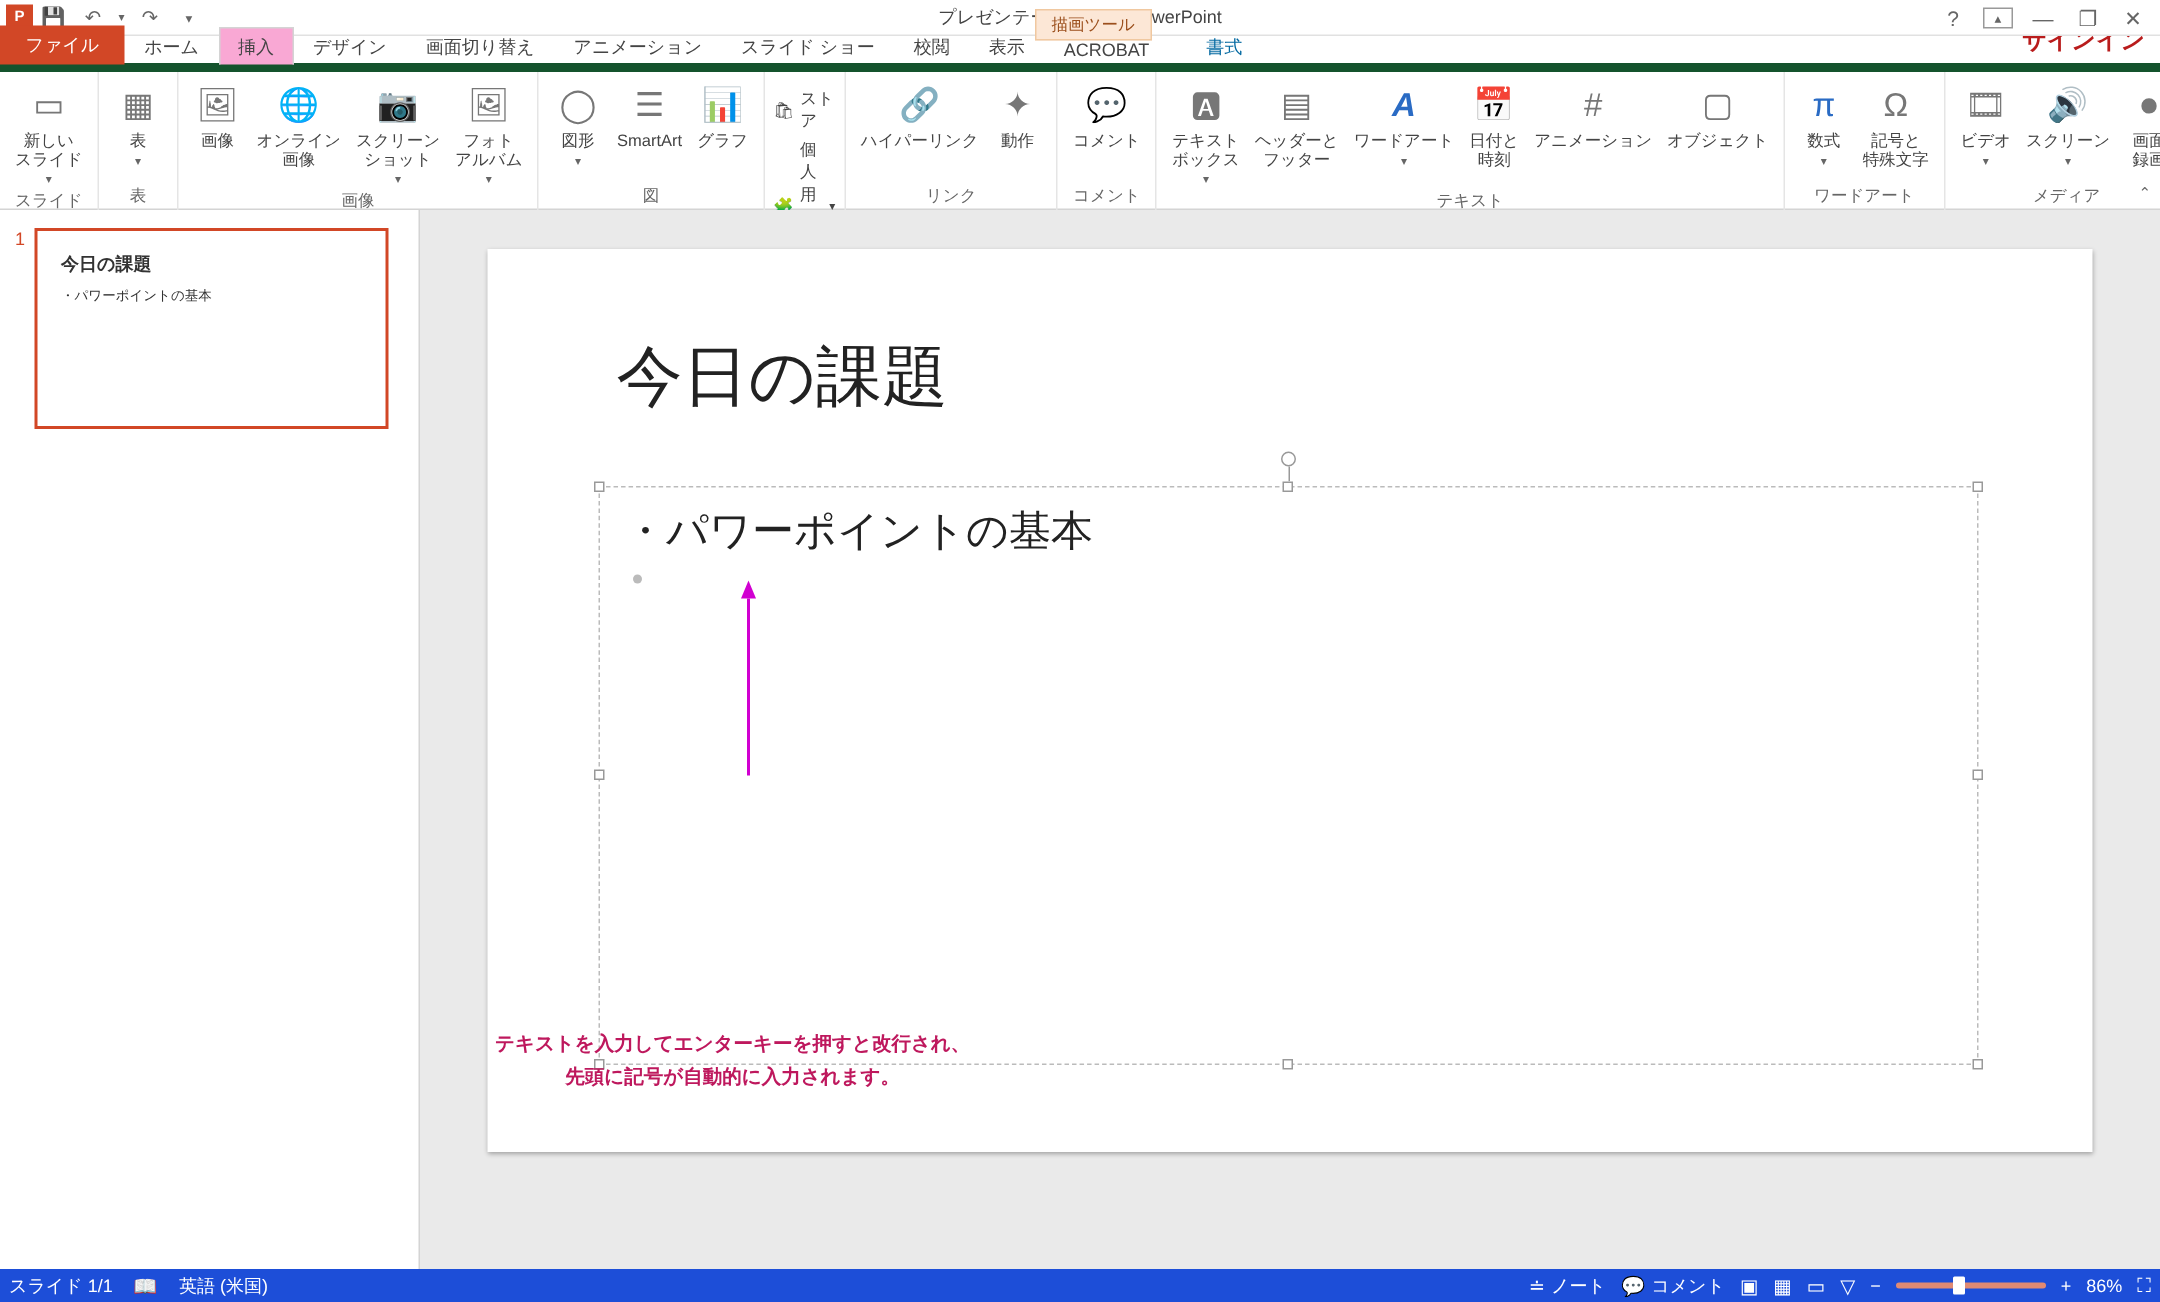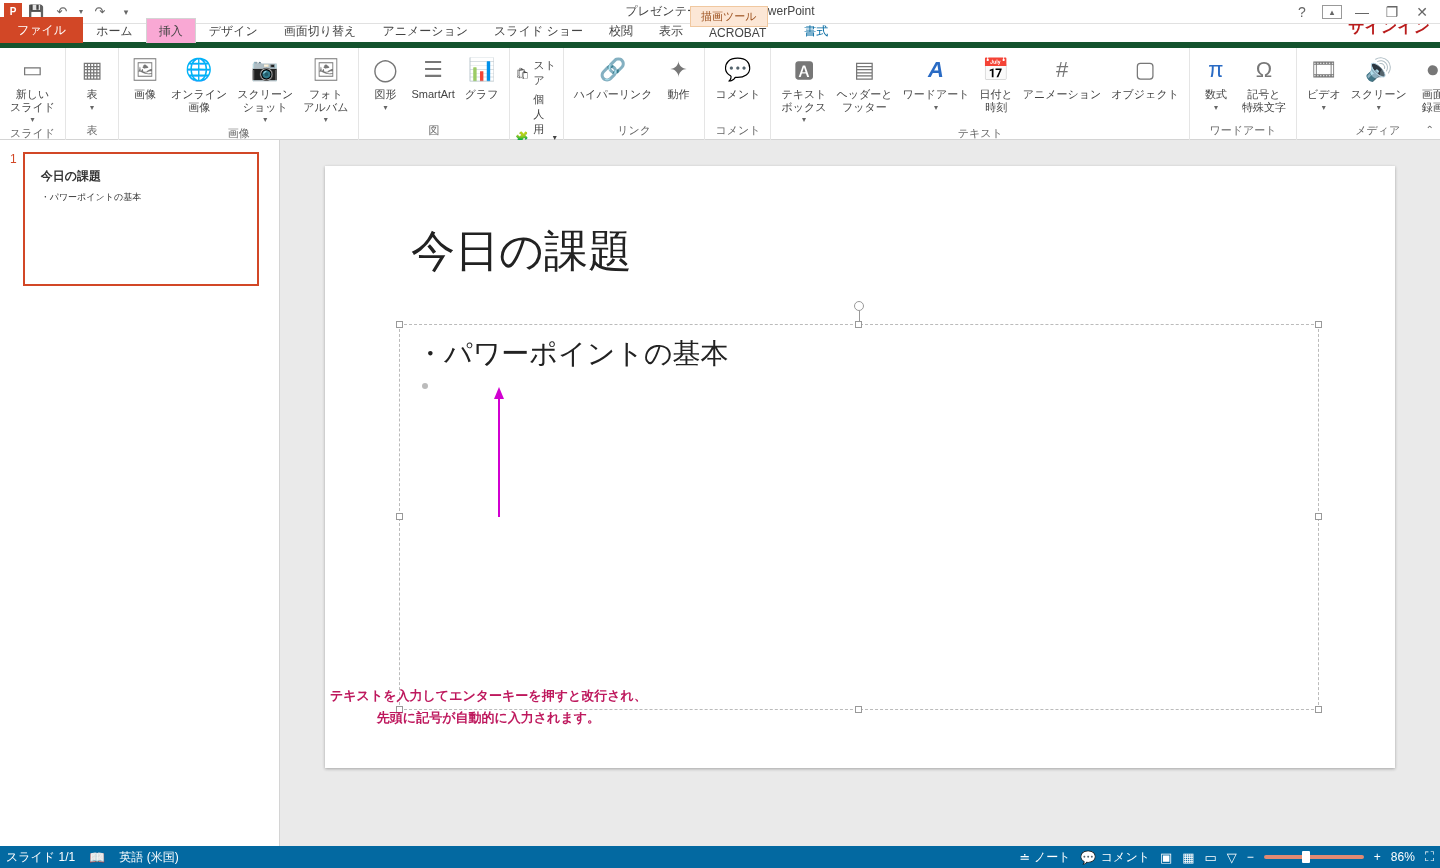--- a/index.html
+++ b/index.html
@@ -61,21 +61,21 @@
 .bullet-line { position: absolute; left: 16px; top: 10px; font-size: 28px; color: #222; font-family: "Yu Gothic","Meiryo",sans-serif; }
 .bullet-dot2 { position: absolute; left: 22px; top: 58px; width: 6px; height: 6px; background: #bbb; border-radius: 50%; }
 
 .annotation-arrow { position: absolute; left: 94px; top: 62px; }
 .arrow-line { width: 2px; height: 118px; background: #d100d1; margin-left: 4px; }
 .arrow-head { width: 0; height: 0; border-left: 5px solid transparent; border-right: 5px solid transparent; border-bottom: 12px solid #d100d1; }
 .annotation-text { position: absolute; left: -70px; top: 360px; font-size: 13px; font-weight: bold; color: #be185d; text-align: center; white-space: nowrap; line-height: 1.7; }
 .annot-wrap { position: absolute; }
 
 
-.statusbar { height: 22px; background: #0369a1; color: #fff; display: flex; align-items: center; font-size: 12px; padding: 0 6px; }
+.statusbar { height: 22px; background: #1d4ed8; color: #fff; display: flex; align-items: center; font-size: 12px; padding: 0 6px; }
 .sb-left { display: flex; align-items: center; gap: 14px; }
 .sb-right { margin-left: auto; display: flex; align-items: center; gap: 10px; }
 .sb-btn { display: flex; align-items: center; gap: 4px; }
 .sb-icon { font-size: 13px; }
 .zoom-slider { width: 100px; height: 4px; background: #e08a73; position: relative; border-radius: 2px; }
 .zoom-thumb { position: absolute; left: 38px; top: -4px; width: 8px; height: 12px; background: #fff; border-radius: 1px; }
 </style>
 </head>
 <body>
 

